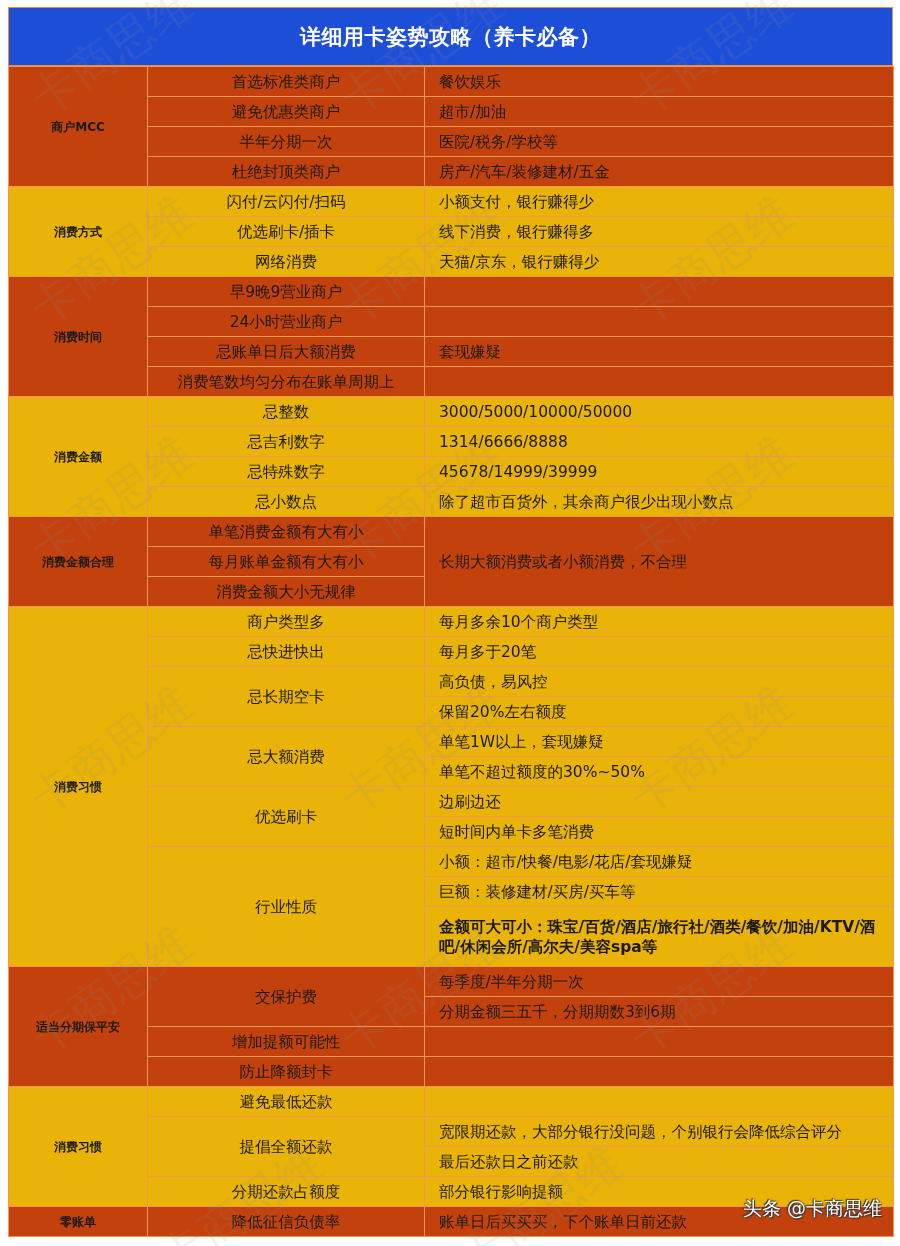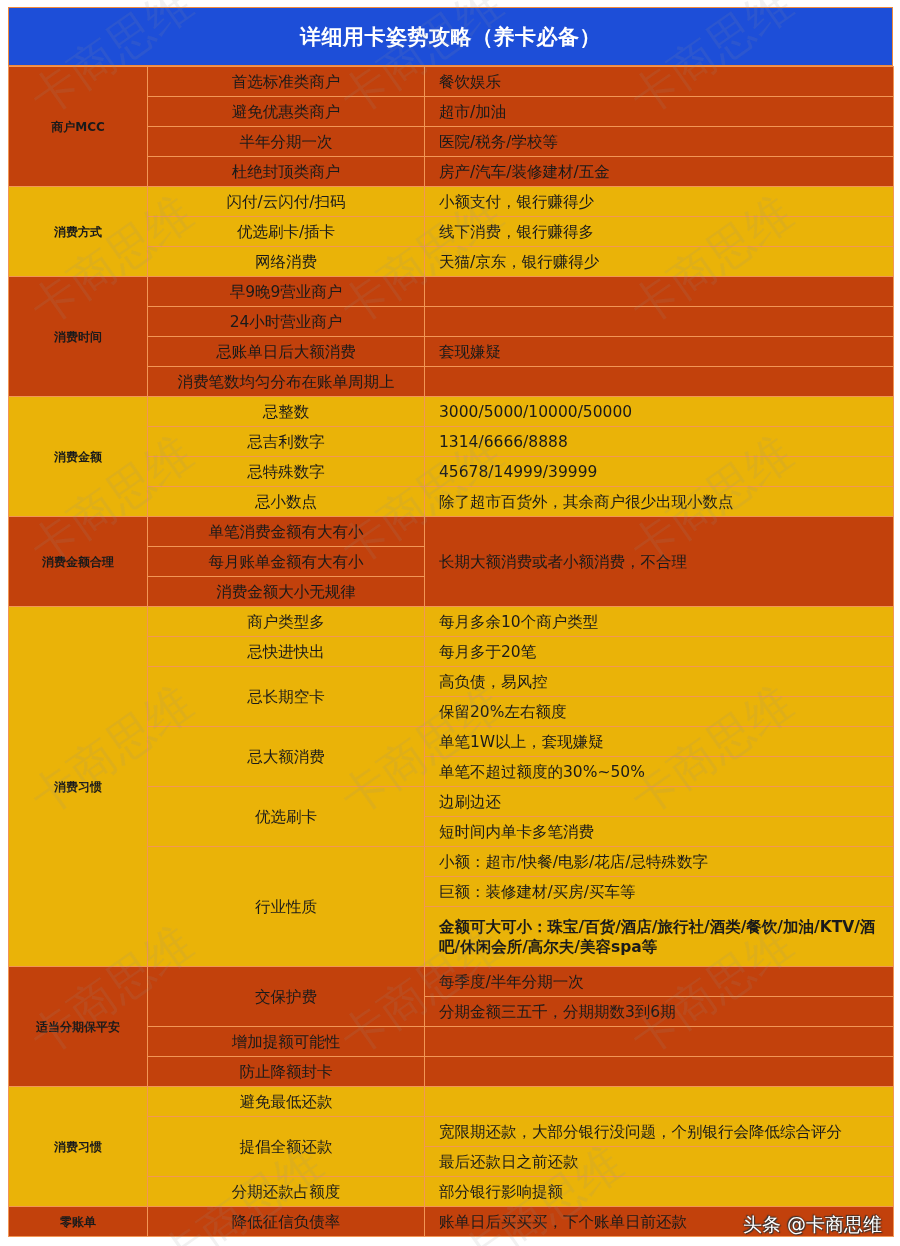--- a/index.html
+++ b/index.html
@@ -84,21 +84,21 @@
     position: absolute;
     font-size: 46px;
     color: rgba(150,150,150,0.13);
     transform: rotate(-35deg);
     white-space: nowrap;
     font-family: "DejaVu Sans", sans-serif;
   }
   .credit {
     position: absolute;
     right: 18px;
-    bottom: 8px;
+    bottom: 24px;
     font-size: 19px;
     color: #ffffff;
     text-shadow: 0 0 2px #333, 1px 1px 1px #333, -1px -1px 1px #333;
     font-family: "DejaVu Sans", sans-serif;
   }
 </style>
 </head>
 <body>
 
 <div class="sheet">
@@ -217,21 +217,21 @@
       </tr>
       <tr class="white">
         <td class="item" rowspan="2">优选刷卡</td>
         <td class="note">边刷边还</td>
       </tr>
       <tr class="white">
         <td class="note">短时间内单卡多笔消费</td>
       </tr>
       <tr class="white">
         <td class="item" rowspan="3">行业性质</td>
-        <td class="note">小额：超市/快餐/电影/花店/忌特殊数字</td>
+        <td class="note">小额：超市/快餐/电影/花店/套现嫌疑</td>
       </tr>
       <tr class="white">
         <td class="note">巨额：装修建材/买房/买车等</td>
       </tr>
       <tr class="white">
         <td class="note wrap">金额可大可小：珠宝/百货/酒店/旅行社/酒类/餐饮/加油/KTV/酒吧/休闲会所/高尔夫/美容spa等</td>
       </tr>
 
       <tr class="peach">
         <td class="cat" rowspan="4">适当分期保平安</td>

